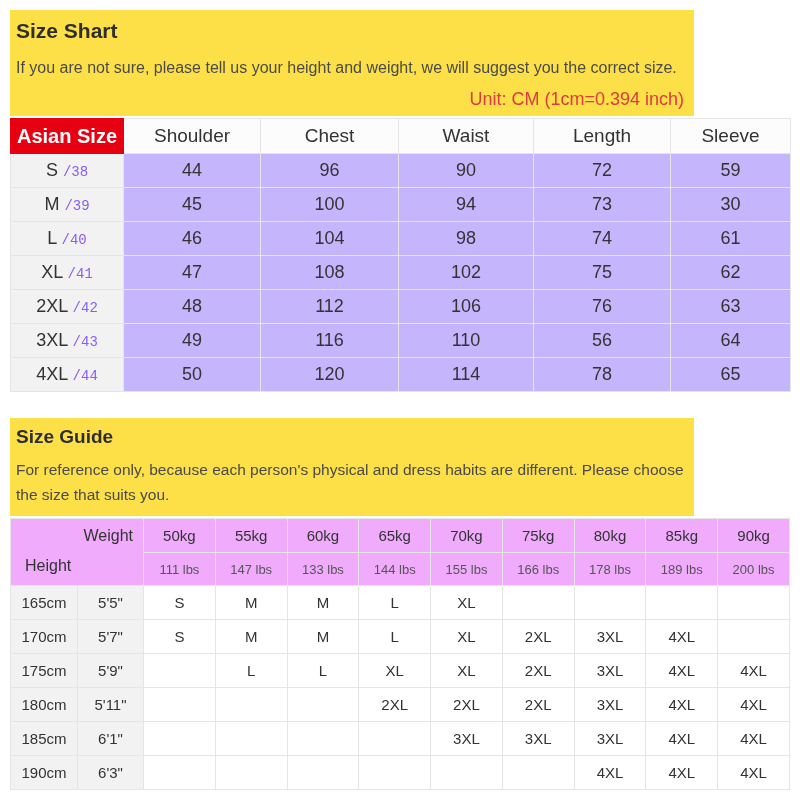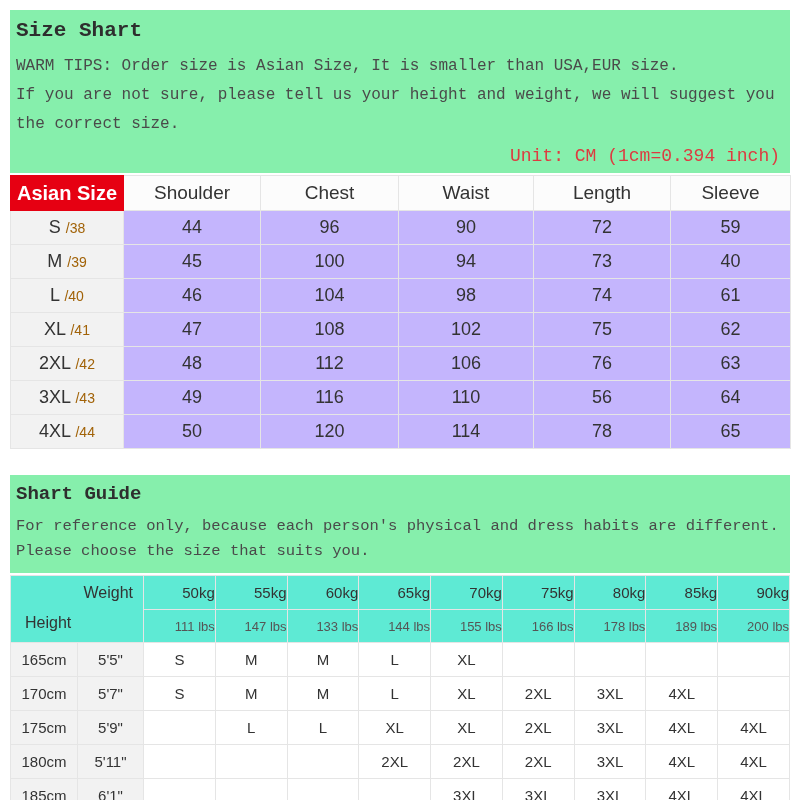--- a/index.html
+++ b/index.html
@@ -1,60 +1,59 @@
 <!DOCTYPE html>
 <html><head>
 <meta charset="utf-8">
 <style>
   html,body{margin:0;padding:0;background:#fff;}
   body{width:800px;height:800px;font-family:"Liberation Sans",sans-serif;color:#333;}
   .page{padding:10px;box-sizing:border-box;}
 
   
-  .info-block{background:#86efac;box-sizing:border-box;width:780px;padding:9px 8px 6px 6px;font-family:Liberation Mono, monospace;}
+  .info-block{background:#fde047;box-sizing:border-box;width:684px;padding:9px 8px 6px 6px;}
   .block-title{font-size:21px;font-weight:bold;color:#2e2e2e;margin:0 0 10px 0;}
   .tip-line{font-size:16px;color:#4a4a4a;line-height:29px;margin:0;}
   .unit-note{font-size:18px;color:#dd3b40;text-align:right;margin:6px 2px 0 0;line-height:22px;}
 
   
   table{border-collapse:collapse;width:780px;table-layout:fixed;padding-left:24px;}
   td,th{border:1px solid #e5e5e5;text-align:center;vertical-align:middle;font-weight:normal;padding:0;}
   .size-table{margin-top:2px;}
   .size-table th{height:34px;font-size:19px;color:#333;background:#fcfcfc;}
   .size-table th.red-cell{background:#e60012;border-color:#e60012;color:#fff;font-weight:bold;font-size:20px;}
   .size-table td{height:33px;font-size:18px;color:#333;background:#c4b5fd;}
   .size-table td.sizecol{background:#f2f2f2;}
-  .eur{font-size:14px;color:#a16207;}
+  .eur{font-size:14px;color:#8b5cf6;font-family:Liberation Mono, monospace;}
 
   .gap{height:26px;}
 
   .guide-block{padding:8px 10px 9px 6px;}
   .guide-block .block-title{font-size:19px;margin:0 0 9px 0;}
   .guide-note{font-size:15.5px;color:#4a4a4a;line-height:25px;margin:0;}
 
   
   .guide-table{margin-top:2px;}
-  .guide-table th{background:#5eead4;text-align:right;}
+  .guide-table th{background:#f0abfc;}
   .guide-table .kg-row th{height:33px;font-size:15px;color:#333;}
   .guide-table .lbs-row th{height:32px;font-size:13px;color:#555;}
   .guide-table td{height:33px;font-size:15px;color:#333;background:#fff;}
   .guide-table td.hcol{background:#f2f2f2;}
   .corner-cell{position:relative;background:#f2f2f2;
     background-image:linear-gradient(to bottom right,transparent calc(50% - 1px),#c9c9c9 50%,transparent calc(50% + 1px));}
   .corner-weight{position:absolute;top:8px;right:10px;font-size:16px;color:#333;}
   .corner-height{position:absolute;bottom:10px;left:14px;font-size:16px;color:#333;}
 </style>
 </head>
 <body>
 
 <div class="page">
 
   <div class="info-block">
     <p class="block-title">Size Shart</p>
-    <p class="tip-line">WARM TIPS: Order size is Asian Size, It is smaller than USA,EUR size.</p>
     <p class="tip-line">If you are not sure, please tell us your height and weight, we will suggest you the correct size.</p>
     <p class="unit-note">Unit: CM (1cm=0.394 inch)</p>
   </div>
 
   <table class="size-table">
     <colgroup>
       <col style="width:113px">
         <col style="width:137px">
         <col style="width:138px">
       <col style="width:135px">
@@ -77,21 +76,21 @@
       <td>90</td>
       <td>72</td>
       <td>59</td>
     </tr>
     <tr>
       <td class="sizecol"><span>M</span> <span class="eur">/39</span></td>
       <td>45</td>
       <td>100</td>
       <td>94</td>
       <td>73</td>
-      <td>40</td>
+      <td>30</td>
     </tr>
     <tr>
       <td class="sizecol"><span>L</span> <span class="eur">/40</span></td>
       <td>46</td>
       <td>104</td>
       <td>98</td>
       <td>74</td>
       <td>61</td>
     </tr>
     <tr>
@@ -125,21 +124,21 @@
       <td>114</td>
       <td>78</td>
       <td>65</td>
     </tr>
   </tbody>
     </table>
 
   <div class="gap"></div>
 
   <div class="info-block guide-block">
-    <p class="block-title">Shart Guide</p>
+    <p class="block-title">Size Guide</p>
     <p class="guide-note">For reference only, because each person's physical and dress habits are different. Please choose the size that suits you.</p>
   </div>
 
   <table class="guide-table">
     <colgroup>
       <col style="width:67px">
         <col style="width:66px">
       <col>
         <col>
         <col>

